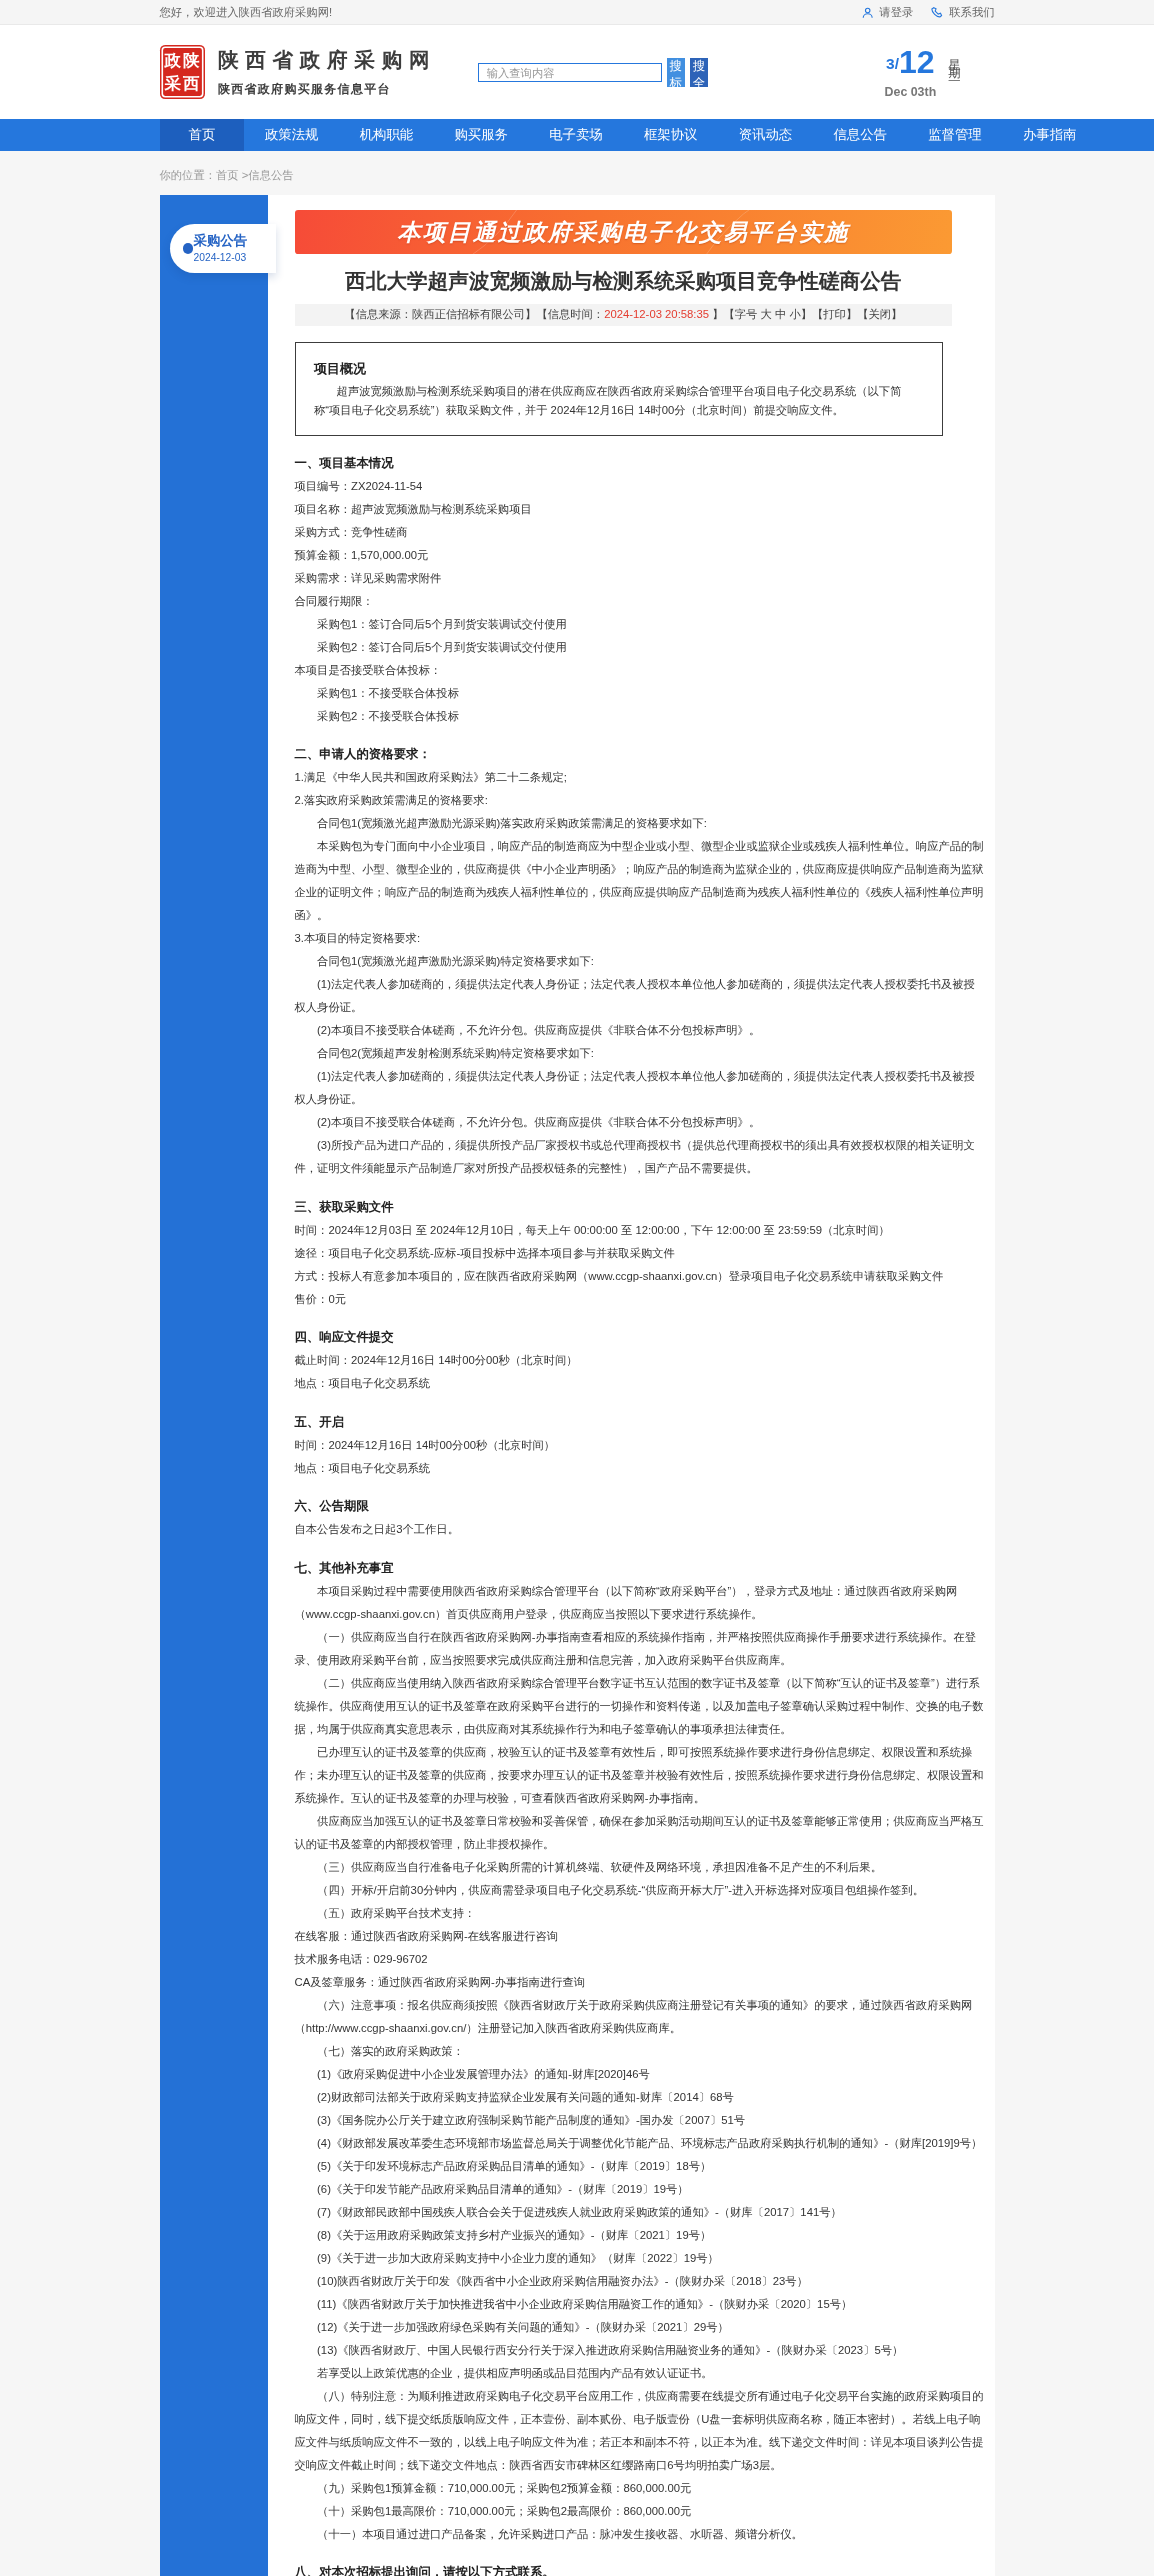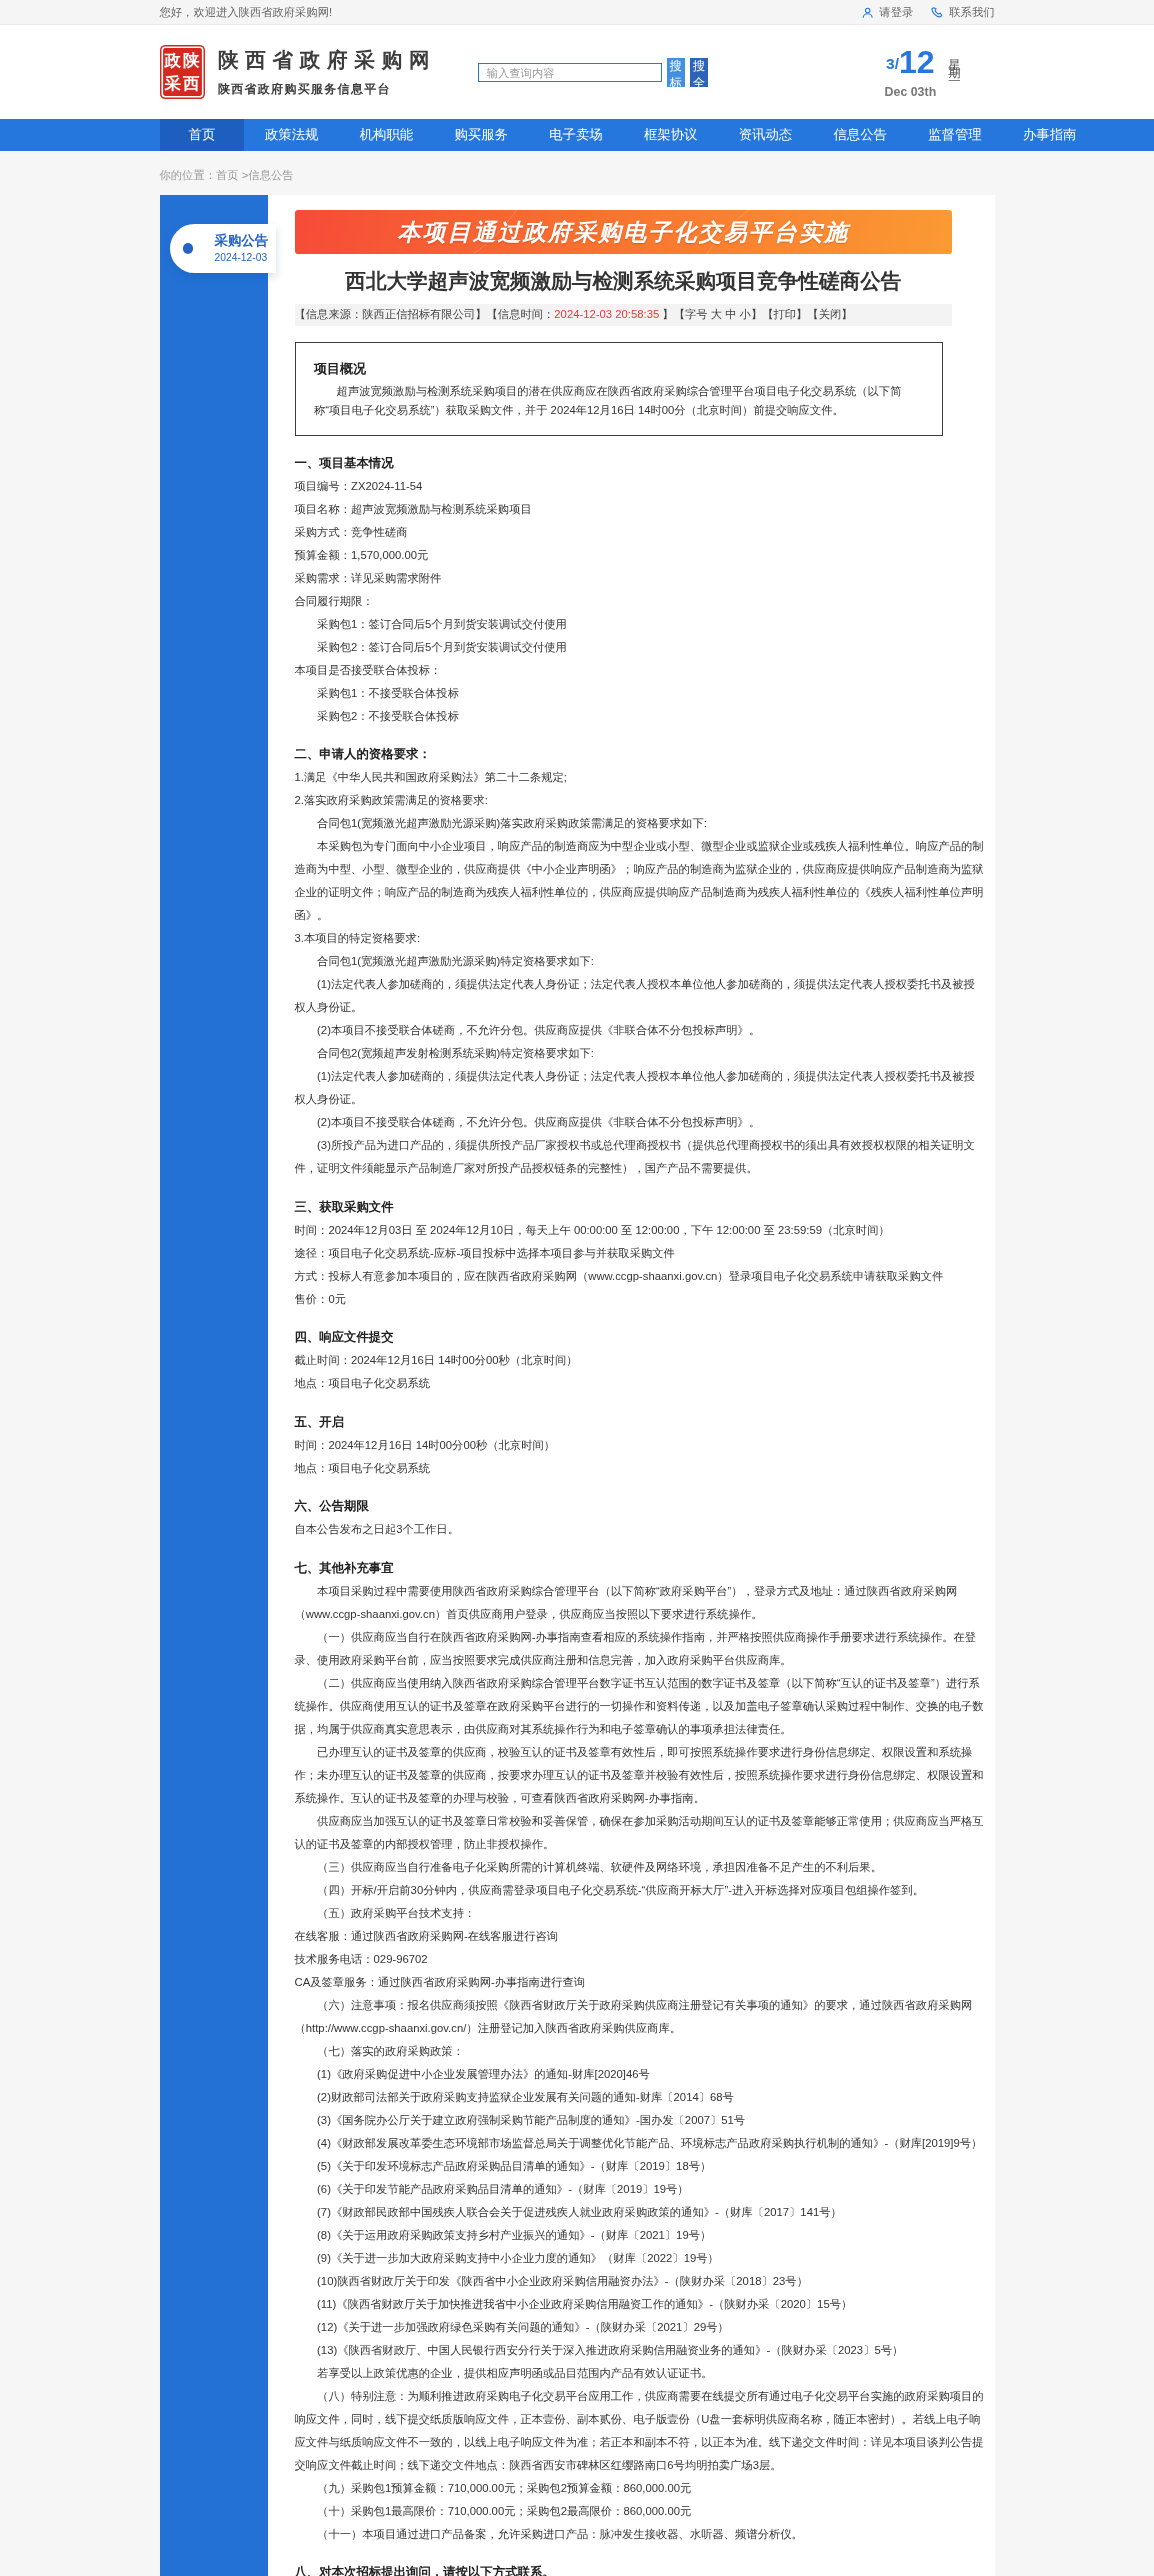--- a/index.html
+++ b/index.html
@@ -45,34 +45,34 @@
   
   .crumbs { padding:16.5px 0 12.4px; }
   .crumbs .wrap { font-size:11.3px; color:#999; }
   .crumbs a { color:#999; text-decoration:none; cursor:pointer; }
 
   
   .main .wrap { display:flex; align-items:stretch; }
   .sidebar { width:108px; background:#2471d6; position:relative; flex:none; }
   .side-tab { position:absolute; top:29px; left:10.3px; right:-8.2px; height:49px; background:#fff; border-radius:25px 0 0 25px; box-shadow:0 4.1px 8.2px rgba(20,60,130,.18); display:flex; align-items:center; padding-left:13.4px; cursor:pointer; }
   .side-dot { width:10.3px; height:10.3px; border-radius:50%; background:#2563c4; flex:none; }
-  .side-tab-texts { margin-left:21px; }
+  .side-tab-texts { margin-left:0; }
   .side-tab-title { color:#2563c4; font-size:13.4px; font-weight:bold; line-height:1.2; }
   .side-tab-date { color:#2563c4; font-size:10.3px; margin-top:3.1px; }
 
   .card { flex:1; background:#fff; height:2748px; overflow:hidden; padding:15.5px 10.3px 0 27px; }
 
   .banner { position:relative; overflow:hidden; height:44px; margin-right:32px; border-radius:3.1px; background:linear-gradient(100deg,#f64b38 0%,#f8722f 45%,#fb9a33 100%); display:flex; align-items:center; justify-content:center; }
   .banner::before, .banner::after { content:""; position:absolute; border:1px solid rgba(255,255,255,.18); border-radius:50%; }
   .banner::before { width:330px; height:330px; left:-82px; top:-258px; }
   .banner::after { width:392px; height:392px; right:-113px; top:-41px; }
   .banner-text { color:#fff; font-size:23px; font-weight:bold; font-style:italic; letter-spacing:2.1px; text-shadow:0 1px 1.5px rgba(160,40,0,.35); position:relative; }
 
   .doc-title { margin:12.4px 32px 0 0; text-align:center; font-size:20.6px; font-weight:bold; color:#333; }
-  .meta-bar { margin:9.3px 32px 0 0; background:#f3f3f3; height:21.6px; line-height:21.6px; text-align:left; font-size:11.3px; color:#444; white-space:nowrap; }
+  .meta-bar { margin:9.3px 32px 0 0; background:#f3f3f3; height:21.6px; line-height:21.6px; text-align:center; font-size:11.3px; color:#444; white-space:nowrap; }
   .meta-bar .red { color:#e43c2f; }
   .meta-bar .mlink { cursor:pointer; }
 
   .overview-box { margin:16.5px 41px 0 0; border:1px solid #3c3c3c; padding:13.4px 18.5px 15.5px; }
   .overview-title { font-size:13px; font-weight:bold; color:#222; line-height:23px; }
   .overview-text { font-size:11.3px; line-height:19px; color:#333; text-indent:2em; margin-top:2.1px; }
 
   #notice-body { margin-top:7.2px; }
   .blk { font-size:11.3px; line-height:23px; color:#333; }
   .blk-h { font-size:12.4px; font-weight:bold; color:#222; margin-top:15.5px; }

